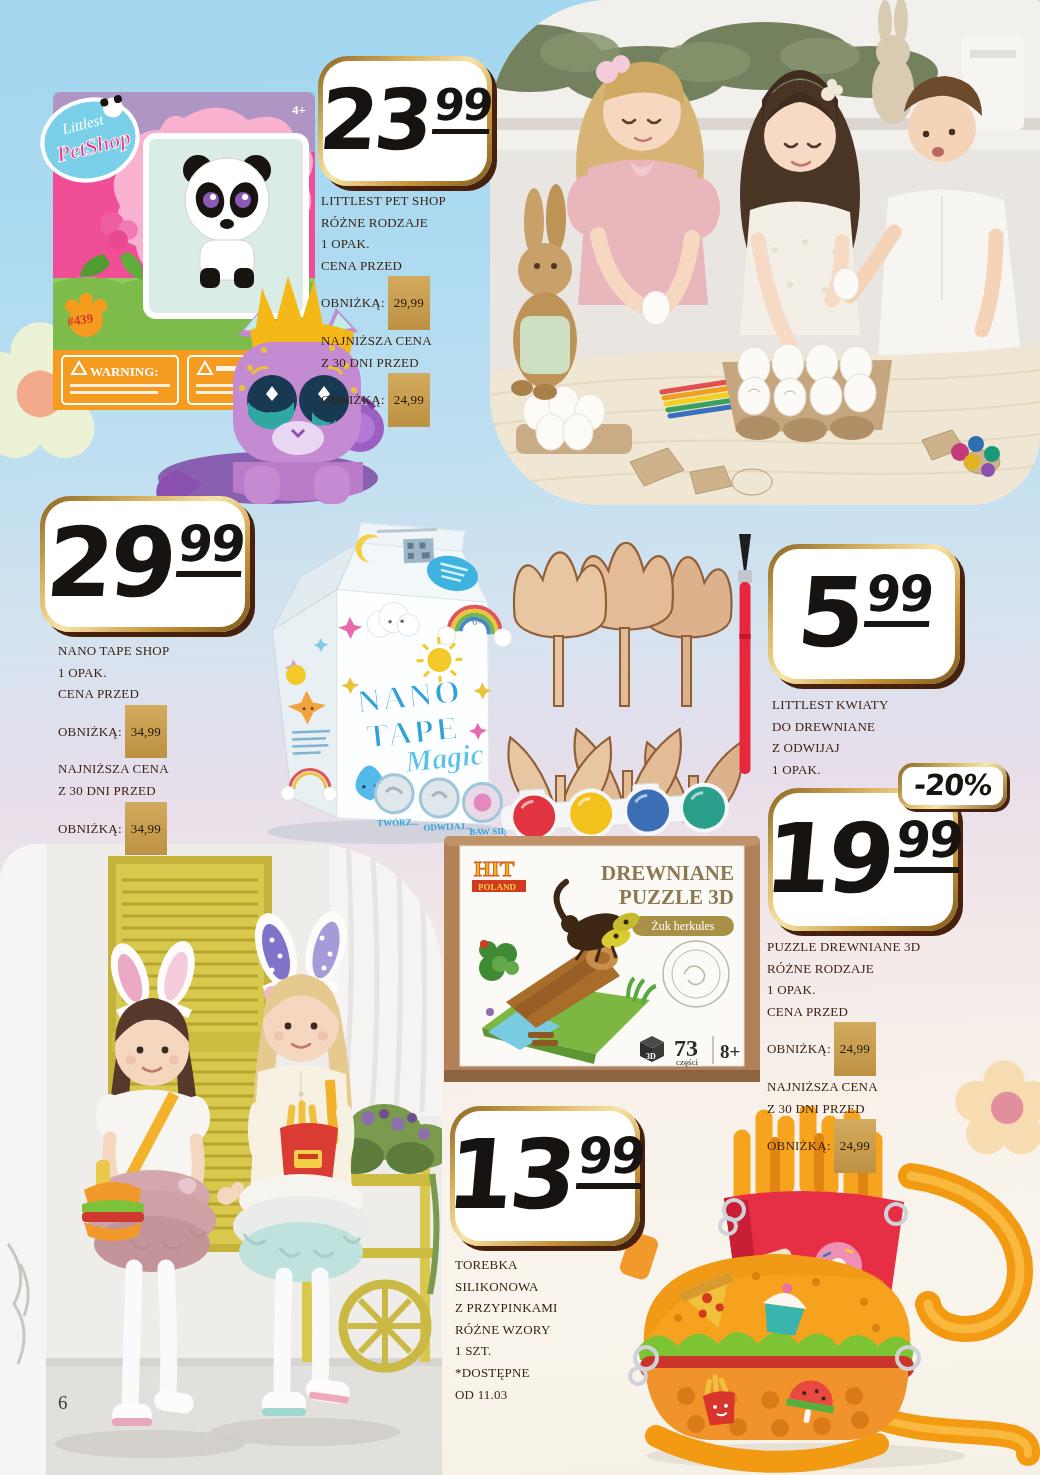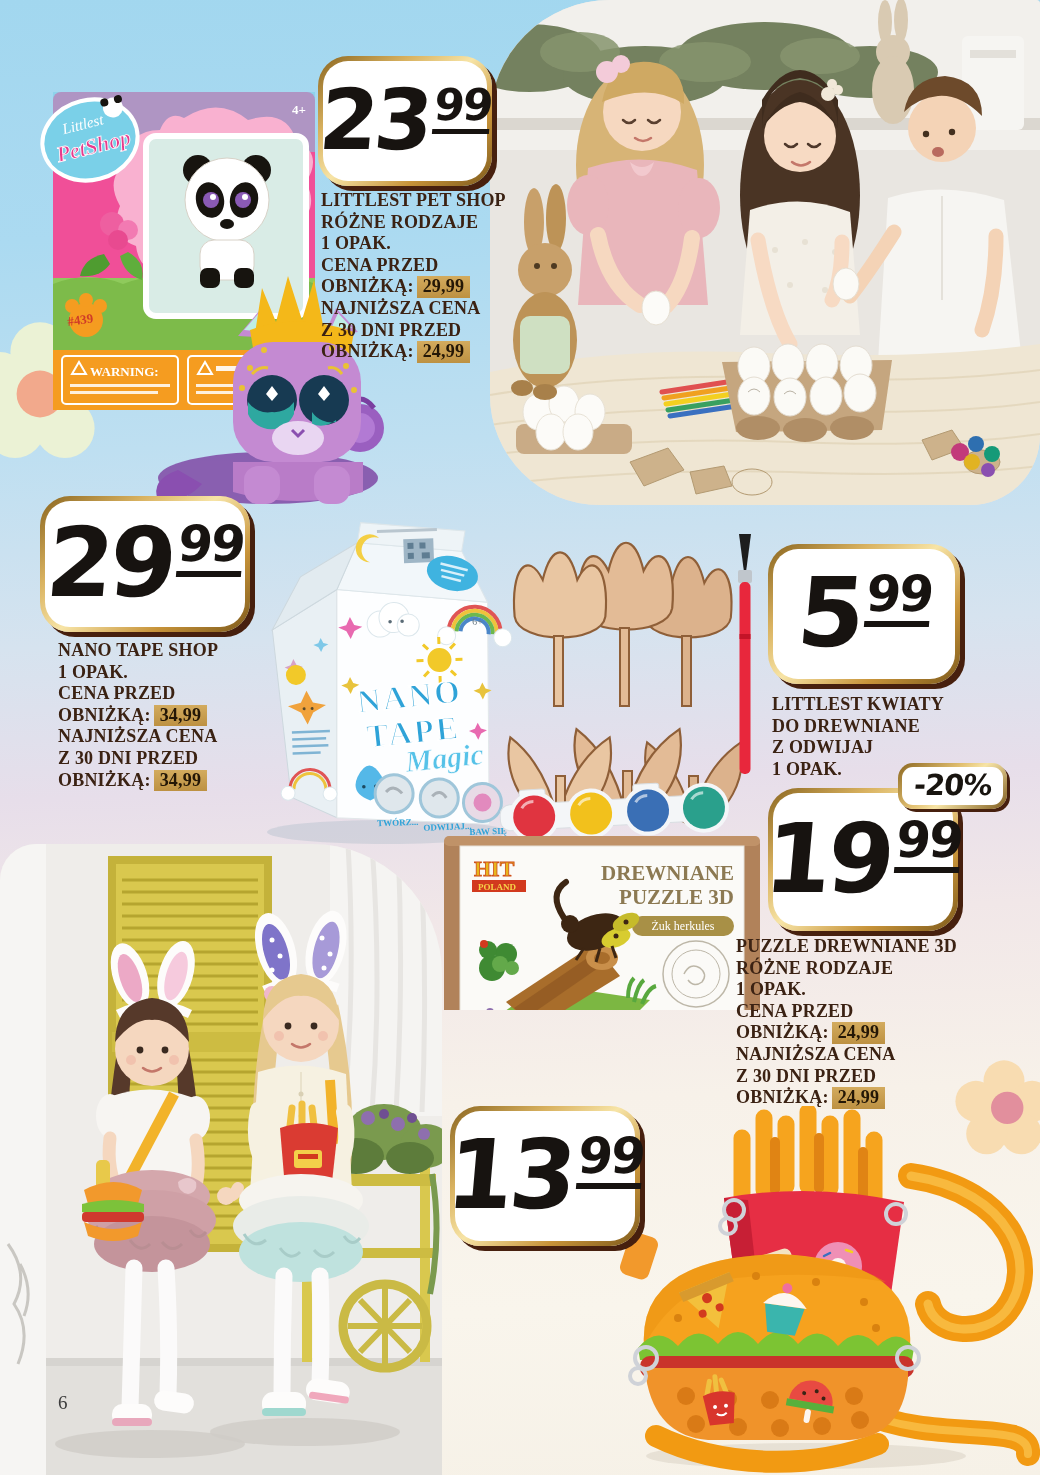--- a/index.html
+++ b/index.html
@@ -16,22 +16,22 @@
   .pnum{display:flex;align-items:flex-start;transform:skewX(-5deg);color:#171310;font-family:"DejaVu Sans",sans-serif;font-weight:bold;}
   .pmain{line-height:.95;letter-spacing:-4px;}
   .psup{line-height:.9;letter-spacing:-2px;border-bottom:6px solid #171310;padding-bottom:4px;margin-top:4px;margin-left:4px;}
   .sz-a .pmain{font-size:84px}.sz-a .psup{font-size:44px;border-bottom-width:5px}
   .sz-b .pmain{font-size:96px}.sz-b .psup{font-size:50px}
   
   .disc{position:absolute;z-index:7;background:linear-gradient(140deg,#8a651f,#e2c071 40%,#f7e4a6 55%,#7d5a1c);border-radius:15px;padding:4px;box-shadow:3px 3px 0 #47200e;}
   .disc-in{background:#fff;border-radius:11px;padding:1px 12px 3px;display:flex;align-items:center;justify-content:center;}
   .disc-txt{font-family:"DejaVu Sans",sans-serif;font-weight:bold;font-size:29px;color:#18140f;transform:skewX(-5deg);letter-spacing:-1px;}
   
-  .info{position:absolute;z-index:6;color:#3b2213;font-weight:bold;font-size:18px;line-height:21.6px;letter-spacing:.2px;}
-  .info .hl{display:inline-block;background:linear-gradient(180deg,#d3ab5e,#bd9142);padding:0 6px;margin-left:3px;color:#241706;}
+  .info{position:absolute;z-index:6;color:#3b2213;font-weight:normal;font-size:13px;line-height:21.6px;letter-spacing:.2px;}
+  .info .hl{display:inline-block;background:linear-gradient(180deg,#d3ab5e,#bd9142);padding:16px 6px;margin-left:3px;color:#241706;}
   .page-num{position:absolute;z-index:9;left:58px;top:1392px;font-size:19px;color:#3c3c3c;font-family:"Liberation Serif",serif;}
   .daisy{position:absolute;z-index:1}
 </style>
 </head>
 <body>
 
 <div class="page">
 
   <svg class="daisy" style="left:-44px;top:316px;width:168px;height:156px" viewBox="0 0 100 100">
     <g fill="#ebf2d5">
@@ -531,32 +531,32 @@
 
   <div class="badge sz-b" style="left:768px;top:788px;width:190px;height:143px">
     <div class="badge-in">
         <div class="pnum">
       <span class="pmain">19</span>
       <span class="psup">99</span>
     </div>
       </div>
   </div>
 
-  <div class="info" style="left:736px;top:936px;width:230px">
+  <div class="info" style="left:767px;top:936px;width:230px">
     <div>PUZZLE DREWNIANE 3D</div>
     <div>RÓŻNE RODZAJE</div>
     <div>1 OPAK.</div>
     <div>CENA PRZED</div>
     <div><span>OBNIŻKĄ:</span><span class="hl">24,99</span></div>
     <div>NAJNIŻSZA CENA</div>
     <div>Z 30 DNI PRZED</div>
     <div><span>OBNIŻKĄ:</span><span class="hl">24,99</span></div>
   </div>
 
-  <div class="photo" style="left:444px;top:836px;width:316px;height:174px;z-index:3">
+  <div class="photo" style="left:444px;top:836px;width:316px;height:246px;z-index:3">
     <svg viewBox="0 0 316 246" width="316" height="246">
       <rect width="316" height="246" rx="8" fill="#b1825a"></rect>
       <rect width="316" height="10" rx="5" fill="#c09268"></rect>
       <rect y="234" width="316" height="12" fill="#8d6441"></rect>
       <rect x="16" y="10" width="284" height="220" fill="#fbfaf7" stroke="#e5e0d8"></rect>
 
       <g>
         <text x="30" y="40" font-family="DejaVu Sans, sans-serif" font-size="22" font-weight="bold" fill="#e8b61c" stroke="#cf4e19" stroke-width=".8">HIT</text>
         <rect x="28" y="44" width="54" height="12" fill="#d2391e"></rect>
         <text x="34" y="54" font-family="DejaVu Sans, sans-serif" font-size="9" font-weight="bold" fill="#f7d348">POLAND</text>
@@ -806,20 +806,29 @@
 
   <div class="badge sz-b" style="left:450px;top:1106px;width:190px;height:140px">
     <div class="badge-in">
         <div class="pnum">
       <span class="pmain">13</span>
       <span class="psup">99</span>
     </div>
       </div>
   </div>
 
+  <div class="info" style="left:455px;top:1254px;width:215px">
+    <div>TOREBKA</div>
+    <div>SILIKONOWA</div>
+    <div>Z PRZYPINKAMI</div>
+    <div>RÓŻNE WZORY</div>
+    <div>1 SZT.</div>
+    <div>*DOSTĘPNE</div>
+    <div>OD 11.03</div>
+  </div>
 
   <div class="photo" style="left:616px;top:1106px;width:424px;height:369px;z-index:3">
     <svg viewBox="0 0 424 369" width="424" height="369">
       <ellipse cx="190" cy="350" rx="160" ry="13" fill="#d8cfc2" opacity=".5"></ellipse>
 
       <g fill="none" stroke-linecap="round">
         <path d="M295,70 C395,85 425,160 390,205 C368,232 318,228 312,198" stroke="#f29a12" stroke-width="26"></path>
         <path d="M295,70 C395,85 425,160 390,205 C368,232 318,228 312,198" stroke="#f8b93e" stroke-width="9"></path>
         <path d="M245,305 C320,340 415,312 412,348" stroke="#f29a12" stroke-width="24"></path>
         <path d="M245,305 C320,340 415,312 412,348" stroke="#f8b93e" stroke-width="8"></path>

